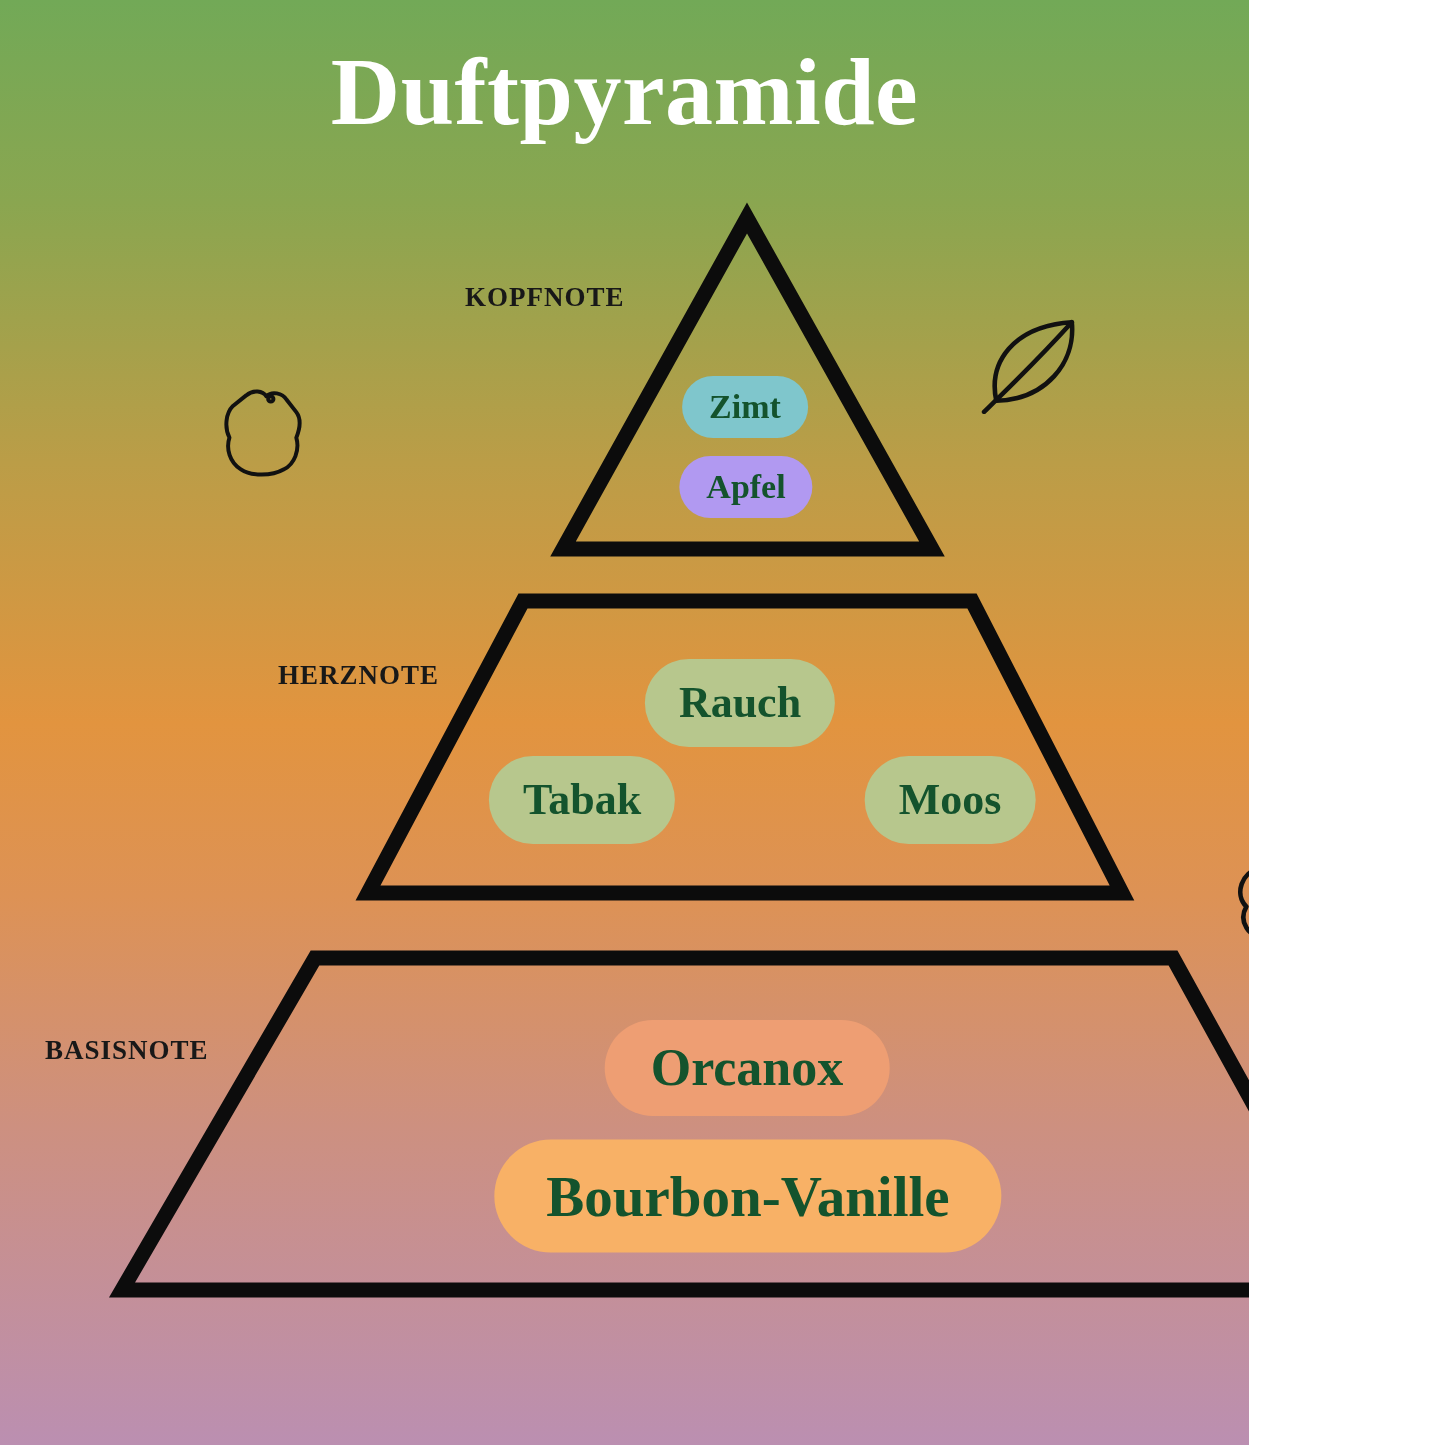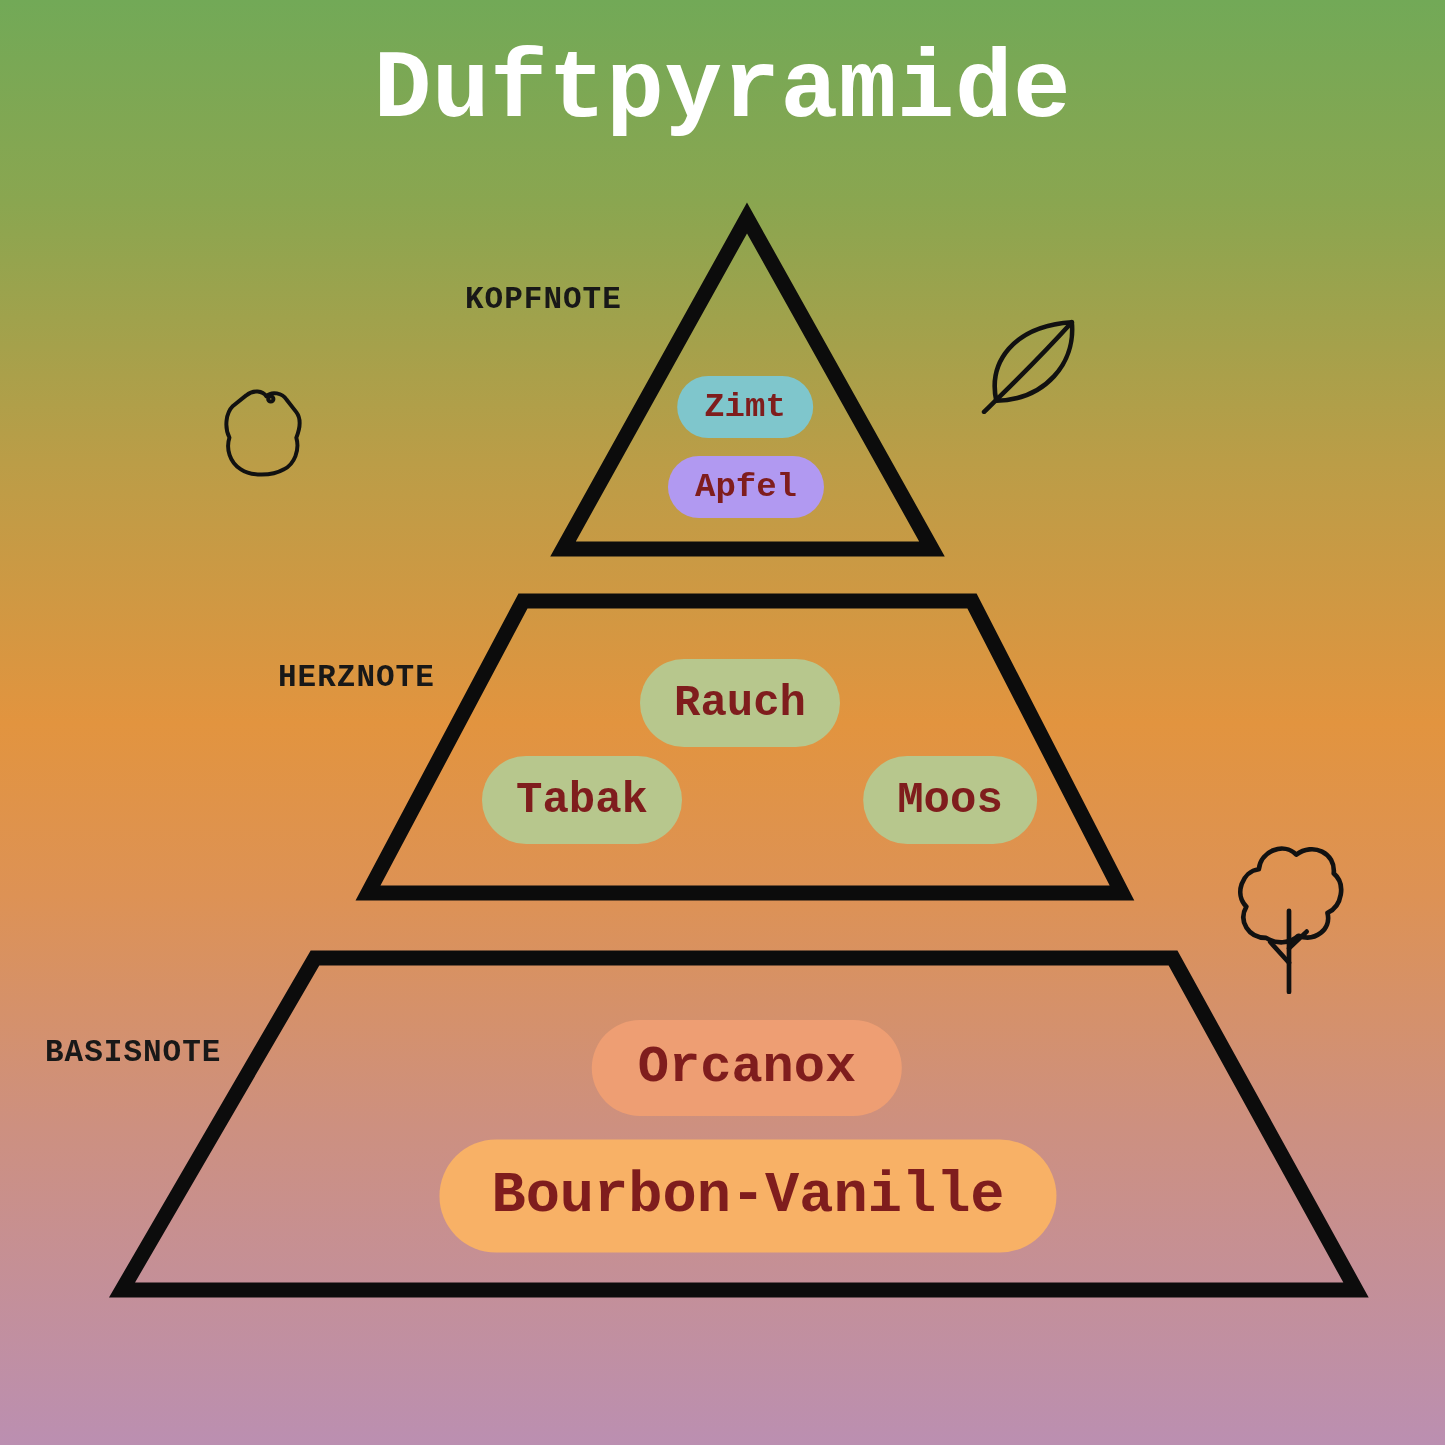--- a/index.html
+++ b/index.html
@@ -1,24 +1,24 @@
 <!DOCTYPE html>
 <html><head>
 <meta charset="utf-8">
 <style>
   html, body { margin: 0; padding: 0; }
   .canvas {
     position: relative;
-    width: 1445px;
+    width: 1249px;
     height: 1445px;
     overflow: hidden;
     background: linear-gradient(180deg,
       #72a957 0%, #8aa650 14%, #bb9d47 32%, #e2943f 50%,
       #dd9255 62%, #cd9080 78%, #bb8fb1 100%);
-    font-family: Liberation Mono, monospace;
+    font-family: Liberation Serif, serif;
   }
   .title {
     position: absolute;
     top: 36px; left: 0; width: 100%;
     margin: 0;
     text-align: center;
     font-size: 96px;
     font-weight: 800;
     color: #ffffff;
     letter-spacing: 0.5px;
@@ -31,35 +31,35 @@
   .outline {
     fill: none;
     stroke: #0c0c0c;
     stroke-width: 15;
     stroke-linejoin: miter;
     stroke-miterlimit: 12;
   }
   .level-label {
     position: absolute;
     font-weight: 800;
-    font-size: 31px;
+    font-size: 27px;
     letter-spacing: 1px;
     color: #181818;
   }
   .label-kopfnote  { left: 465px; top: 282px; }
   .label-herznote  { left: 258px; top: 660px; margin-left: 20px; }
   .label-basisnote { left: 45px;  top: 1035px; }
 
   .pill {
     position: absolute;
     transform: translate(-50%, -50%);
     white-space: nowrap;
     border-radius: 999px;
     font-weight: 700;
-    color: #7f1d1d;
+    color: #14532d;
     line-height: 1;
   }
   .pill-sm { font-size: 34px; padding: 14px 27px; }
   .pill-md { font-size: 44px; padding: 22px 34px; }
   .pill-lg { font-size: 52px; padding: 22px 46px; }
   .pill-xl { font-size: 57px; padding: 28px 52px; }
 
   .pill-zimt    { left: 745px; top: 407px; }
   .pill-apfel   { left: 746px; top: 487px; }
   .pill-rauch   { left: 740px; top: 703px; }

